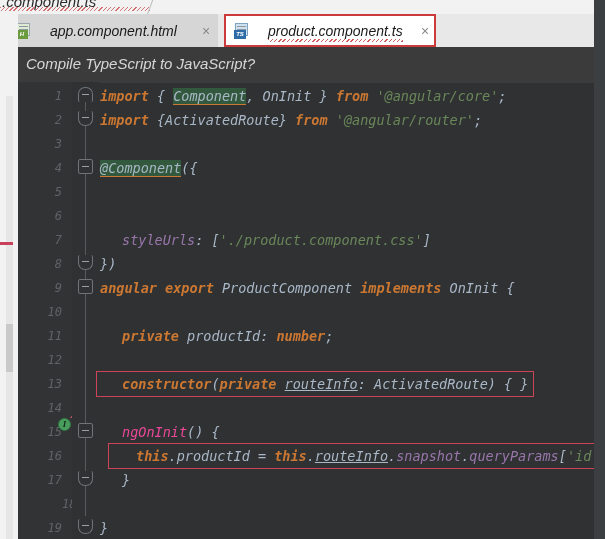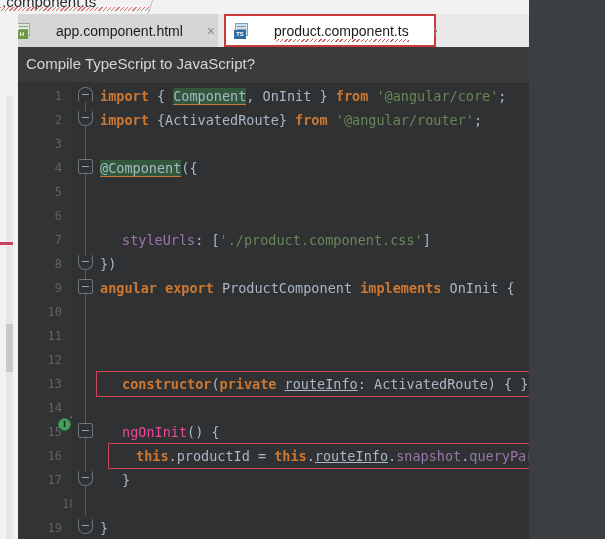--- a/index.html
+++ b/index.html
@@ -1,21 +1,21 @@
 <!DOCTYPE html>
 <html><head>
 <meta charset="utf-8">
 <style>
   html,body{margin:0;padding:0;}
   body{
     width:605px;height:539px;overflow:hidden;
     background:#3c3f41;
     font-family:"DejaVu Sans Mono", monospace;
   }
-  .app{position:relative;width:529px;height:539px;overflow:hidden;}
+  .app{position:relative;width:594px;height:539px;overflow:hidden;font-style:italic;}
 
   
   .topstrip{
     position:absolute;left:0;top:0;width:605px;height:14px;
     background:#f2f2f2;overflow:hidden;
   }
   .topstrip .cut-label{
     position:absolute;left:2px;top:-7px;
     font-family:"Liberation Sans", sans-serif;
     font-size:15px;color:#2b2b2b;white-space:nowrap;
@@ -30,21 +30,21 @@
     background:#b9b9b9;transform:skewX(-20deg);
   }
 
   
   .tabbar{
     position:absolute;left:0;top:14px;width:605px;height:33px;
     background:#e8e8e8;border-bottom:1px solid #c0c0c0;
   }
   .tab{
     position:absolute;top:0;height:33px;
-    display:flex;align-items:center;gap:24px;
+    display:flex;align-items:center;gap:18px;
     padding:0 8px;box-sizing:border-box;
     font-family:"Liberation Sans", sans-serif;
     font-size:14px;color:#1a1a1a;white-space:nowrap;
   }
   .tab-html{left:8px;background:#d6d6d6;width:210px;}
   .tab-ts{left:224px;background:#ffffff;width:212px;border:2px solid #cc3b3b;}
   .tab-rest{
     position:absolute;left:437px;top:0;width:168px;height:33px;background:#e8e8e8;
   }
   .tab .tlabel{flex:0 0 auto;}
@@ -281,20 +281,21 @@
 
 
       <div class="codeline" style="top:146px;padding-left:22px;"><span class="field">styleUrls</span><span class="ident">: [</span><span class="str">'./product.component.css'</span><span class="ident">]</span></div>
 
       <div class="codeline" style="top:170px;"><span class="ident">})</span></div>
 
       <div class="codeline" style="top:194px;"><span class="kw">angular</span><span> </span><span class="kw">export</span><span class="ident"> </span><span class="ident">ProductComponent</span><span class="ident"> </span><span class="kw">implements</span><span class="ident"> </span><span class="ident">OnInit</span><span class="ident"> {</span></div>
 
       <div class="codeline" style="top:218px;"></div>
 
+      <div class="codeline" style="top:242px;padding-left:22px;"><span class="kw">private</span><span class="ident"> </span><span class="ident">productId</span><span class="ident">: </span><span class="kw">number</span><span class="ident">;</span></div>
 
       <div class="codeline" style="top:266px;"></div>
 
       <div class="codeline" style="top:290px;padding-left:22px;"><span class="kw">constructor</span><span class="ident">(</span><span class="kw">private</span><span class="ident"> </span><span class="ident uline">routeInfo</span><span class="ident">: </span><span class="ident">ActivatedRoute</span><span class="ident">) { }</span></div>
 
       <div class="codeline" style="top:314px;"></div>
 
       <div class="codeline" style="top:338px;padding-left:22px;"><span class="fn">ngOnInit</span><span class="ident">() {</span></div>
 
       <div class="codeline" style="top:362px;padding-left:36px;"><span class="kw">this</span><span class="ident">.</span><span class="ident">productId</span><span class="ident"> = </span><span class="kw">this</span><span class="ident">.</span><span class="ident uline">routeInfo</span><span class="ident">.</span><span class="field">snapshot</span><span class="ident">.</span><span class="field">queryParams</span><span class="ident">[</span><span class="str">'id'</span><span class="ident">];</span></div>

